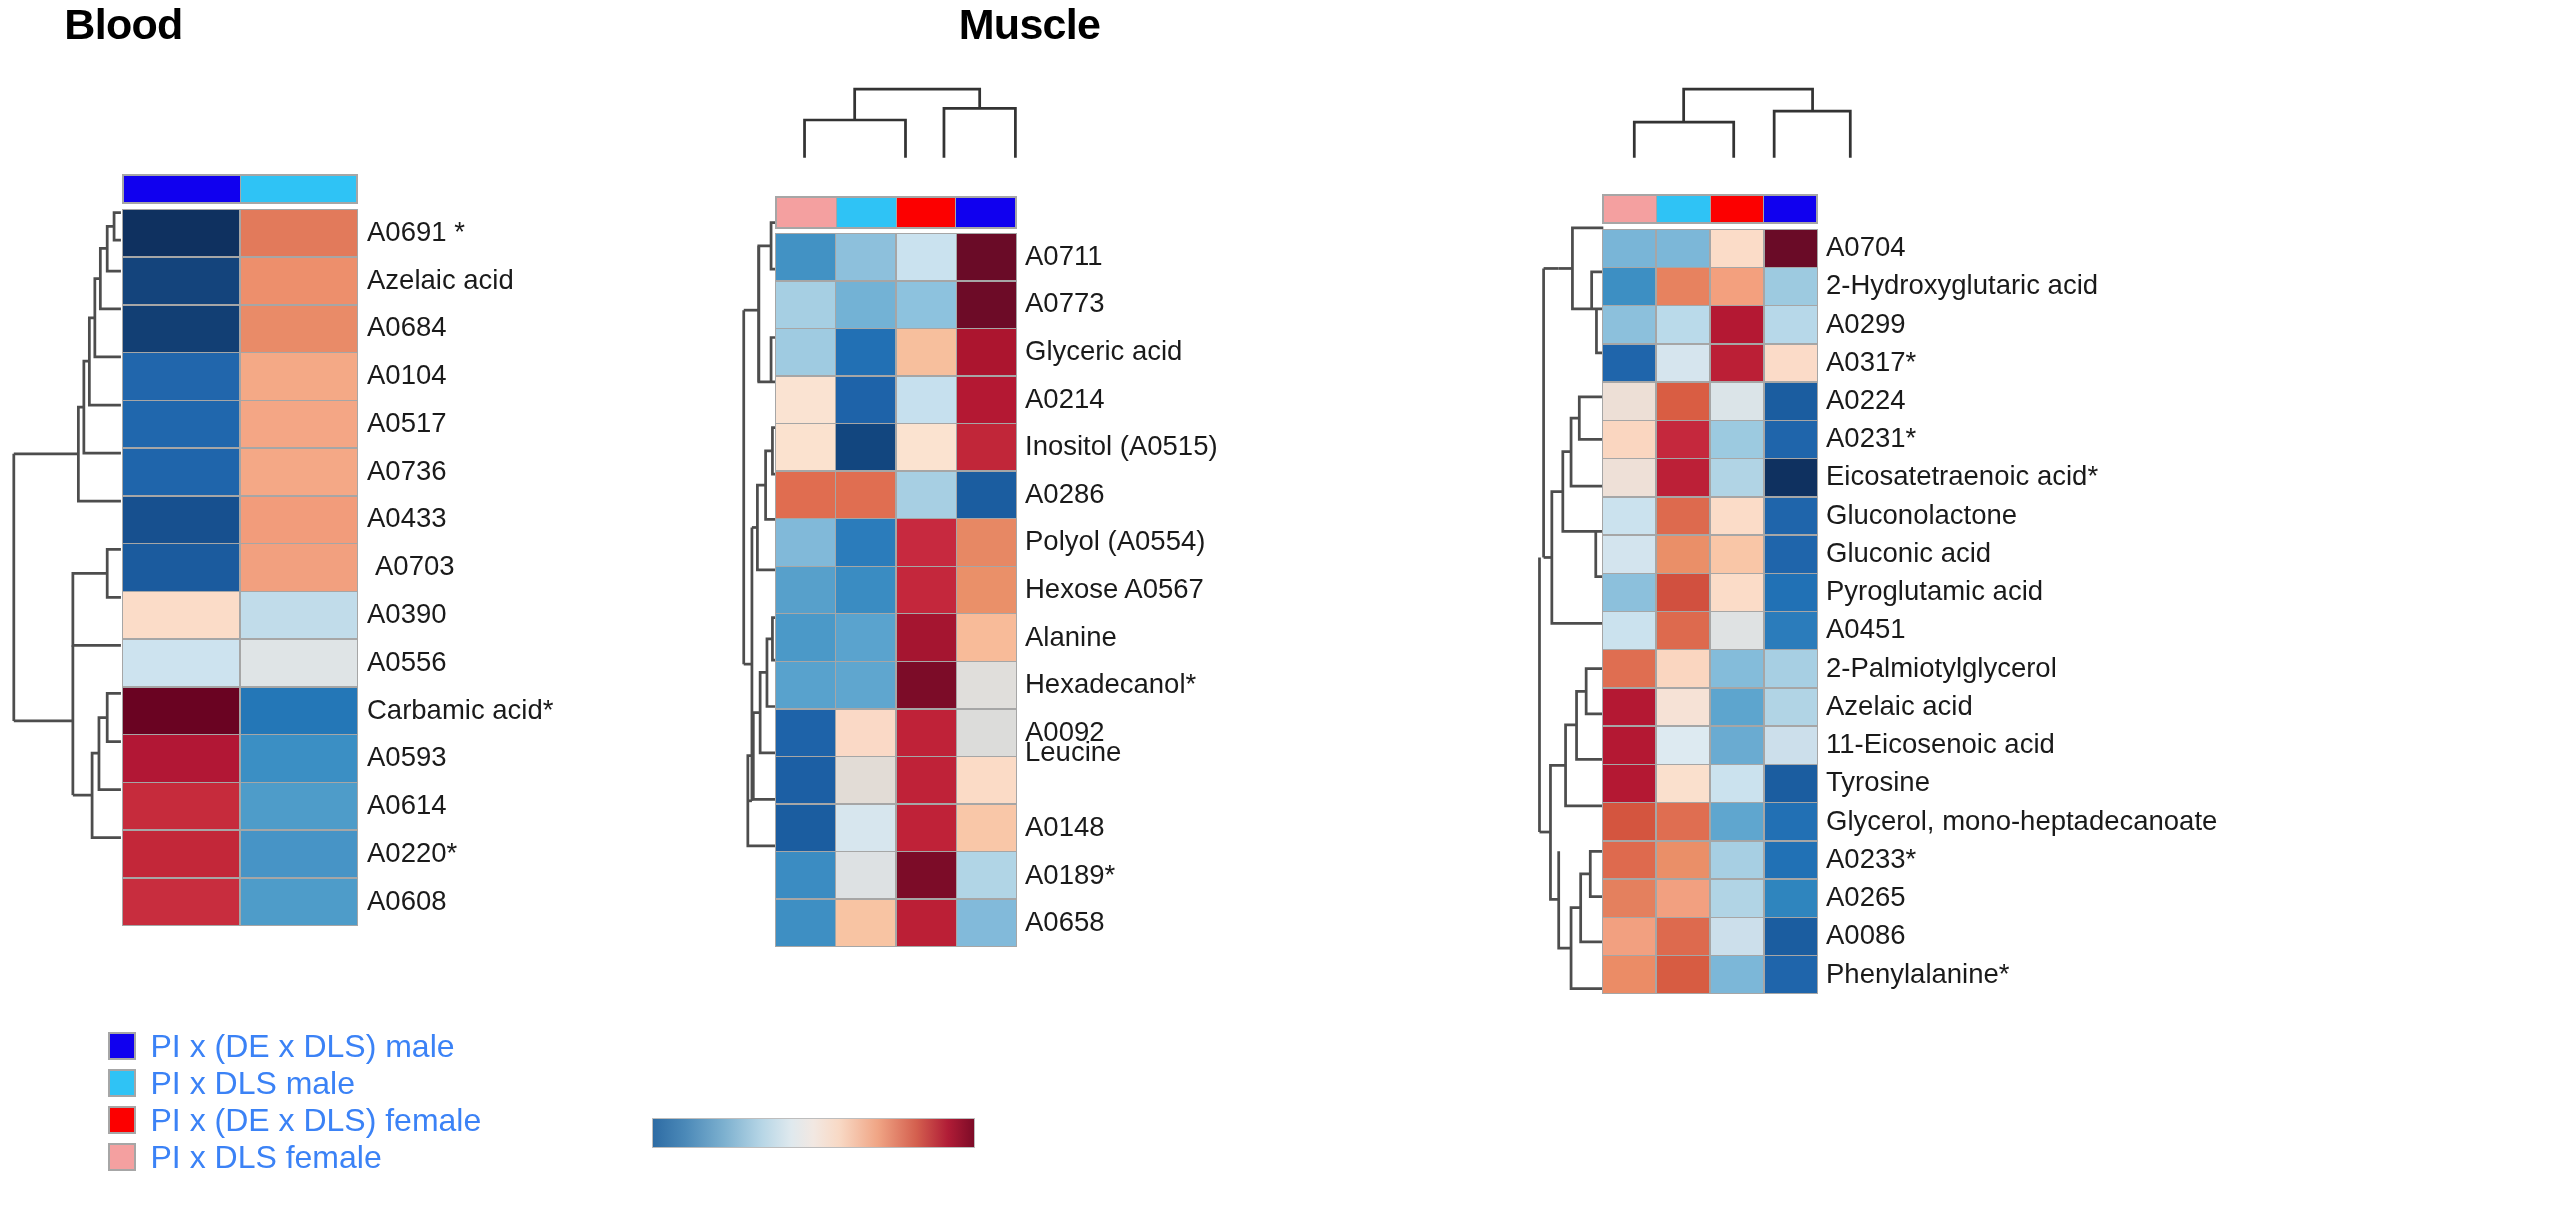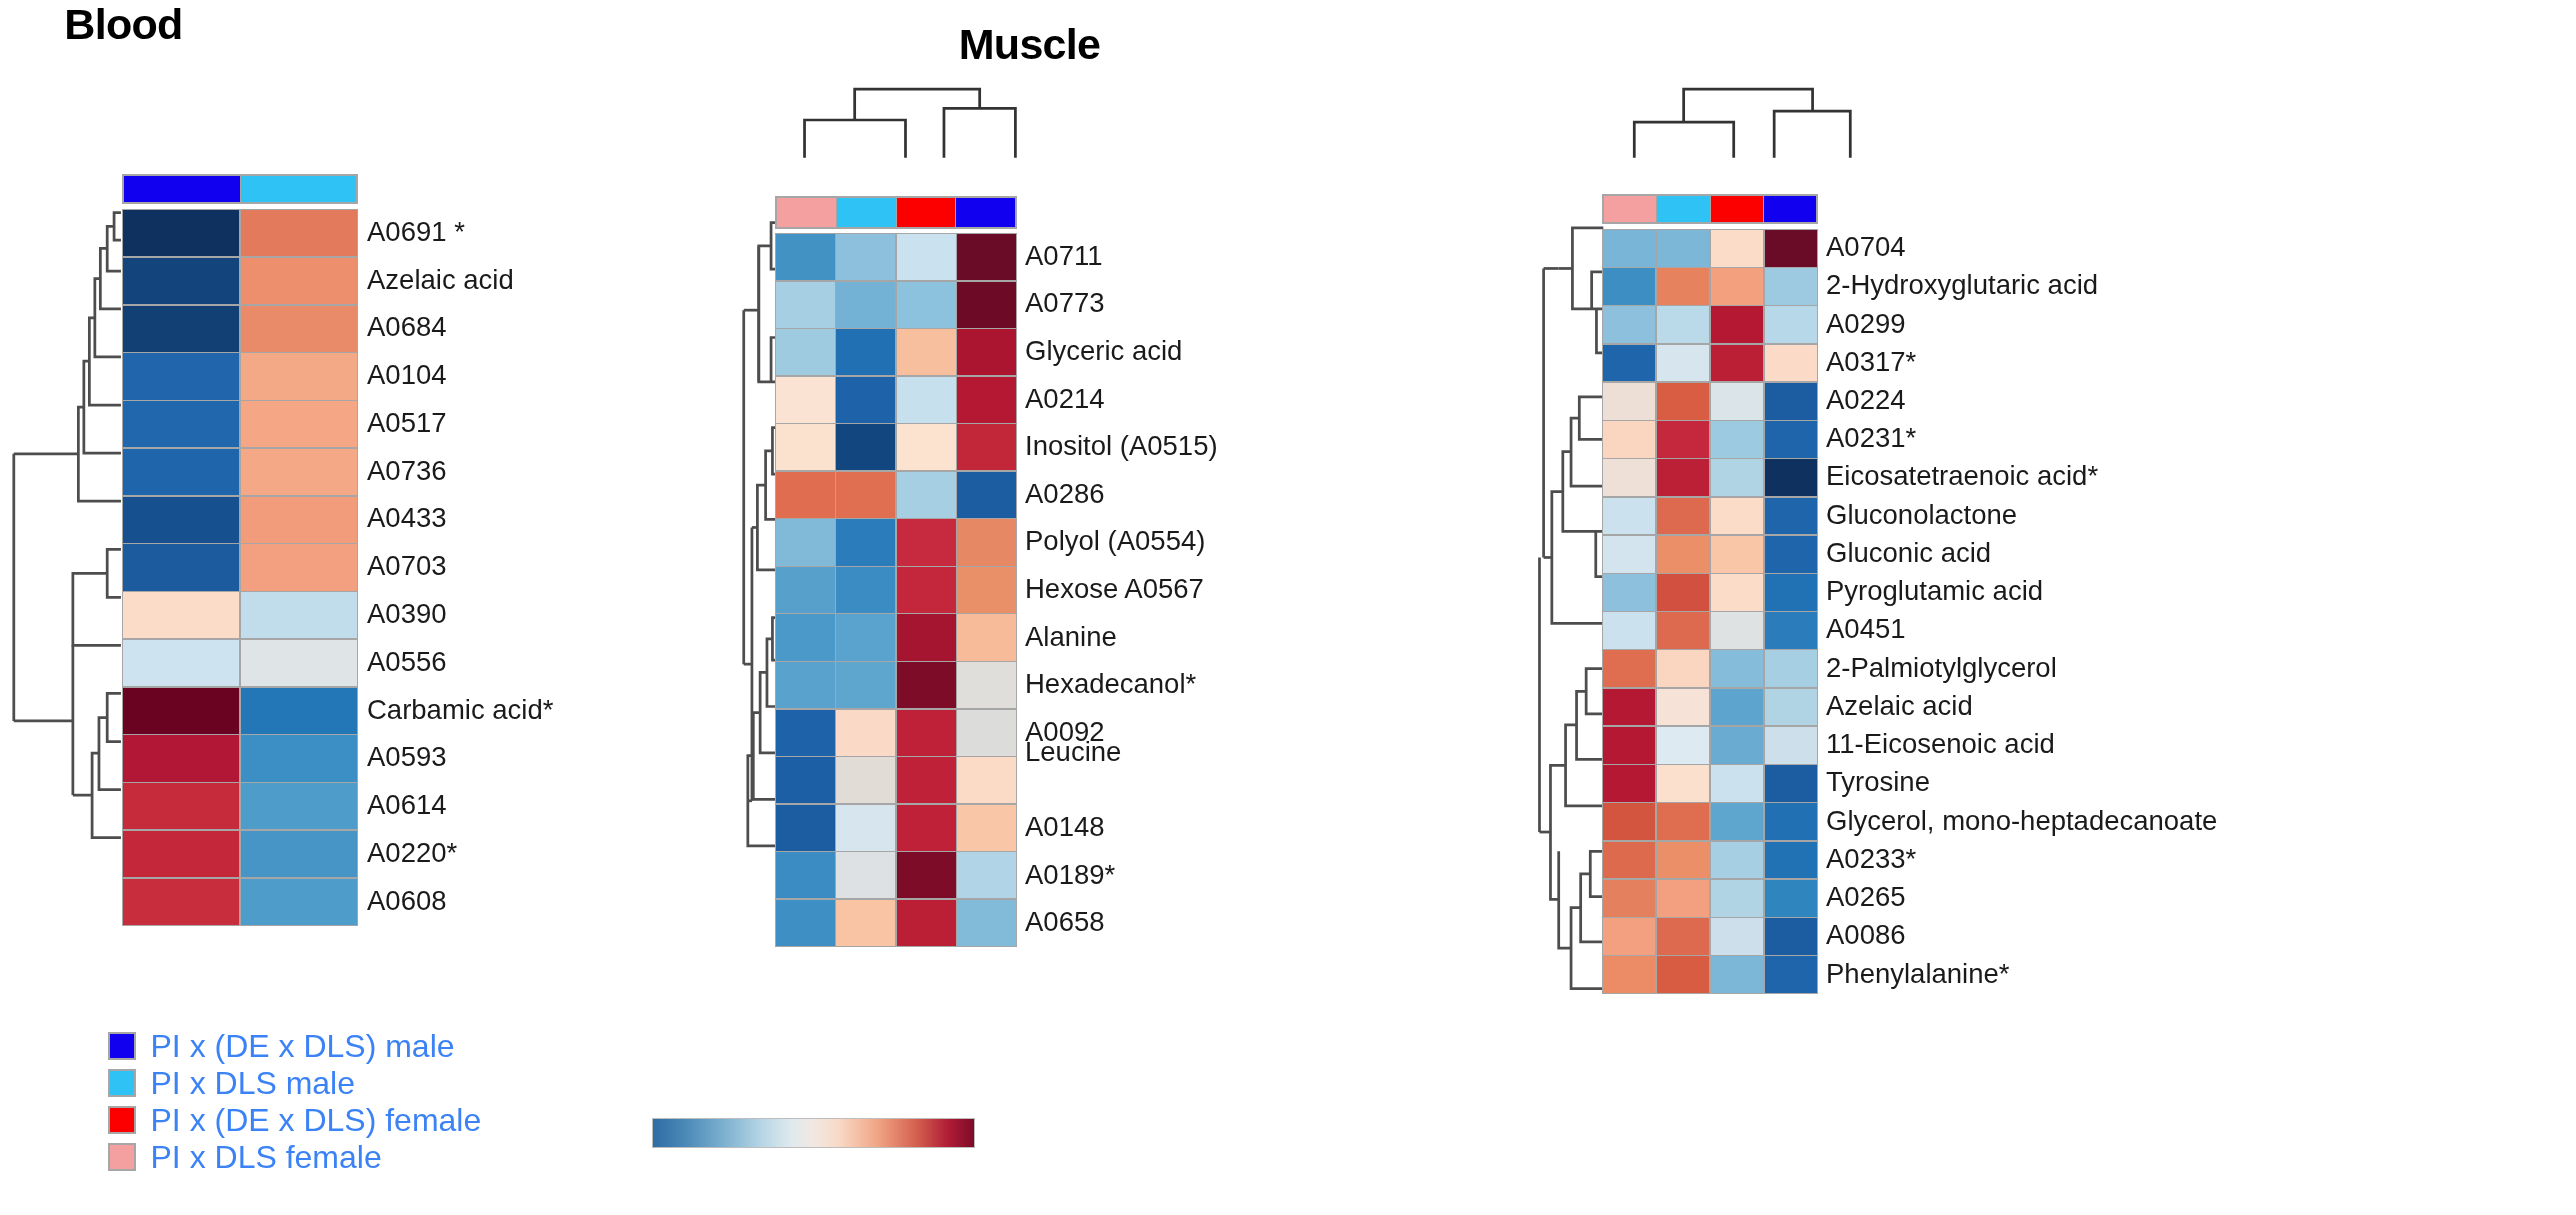--- a/index.html
+++ b/index.html
@@ -147,33 +147,33 @@
     </div>
 
   <div class="rowlabels" style="left:367px;top:209px;width:227px;height:717px;">
       <div class="rowlabel" style="top: 8.8px; left: 0px;">A0691 *</div>
       <div class="rowlabel" style="top: 57px; left: 0px;">Azelaic acid</div>
       <div class="rowlabel" style="top: 104px; left: 0px;">A0684</div>
       <div class="rowlabel" style="top: 152px; left: 0px;">A0104</div>
       <div class="rowlabel" style="top: 200px; left: 0px;">A0517</div>
       <div class="rowlabel" style="top: 248px; left: 0px;">A0736</div>
       <div class="rowlabel" style="top: 295px; left: 0px;">A0433</div>
-      <div class="rowlabel" style="top: 343px; left: 0px;">A0703</div>
+      <div class="rowlabel" style="top: 343px; left: 8px;">A0703</div>
       <div class="rowlabel" style="top: 391px; left: 0px;">A0390</div>
       <div class="rowlabel" style="top: 439px; left: 0px;">A0556</div>
       <div class="rowlabel" style="top: 487px; left: 0px;">Carbamic acid*</div>
       <div class="rowlabel" style="top: 534px; left: 0px;">A0593</div>
       <div class="rowlabel" style="top: 582px; left: 0px;">A0614</div>
       <div class="rowlabel" style="top: 630px; left: 0px;">A0220*</div>
       <div class="rowlabel" style="top: 678px; left: 0px;">A0608</div>
     </div>
 </div>
 
 <div class="panel" style="left:741px;top:0px;width:755px;height:961px;">
-  <div class="panel-title" style="left:151px;top:0px;width:275px;margin-top:20px;">Muscle</div>
+  <div class="panel-title" style="left:151px;top:0px;width:275px;">Muscle</div>
 
   <svg class="dendro" width="261" height="76" style="left:34px;top:82px;" viewBox="0 0 380 110">
     <g fill="none" stroke="#333333" stroke-width="4">
       <path d="M43 110 L43 55 L190 55 L190 110"></path>
       <path d="M246 110 L246 38 L350 38 L350 110"></path>
       <path d="M116 55 L116 10 L298 10 L298 38"></path>
     </g>
   </svg>
 
   <svg class="dendro" width="41" height="728" style="left:0px;top:199px;" viewBox="0 0 60 1060">

